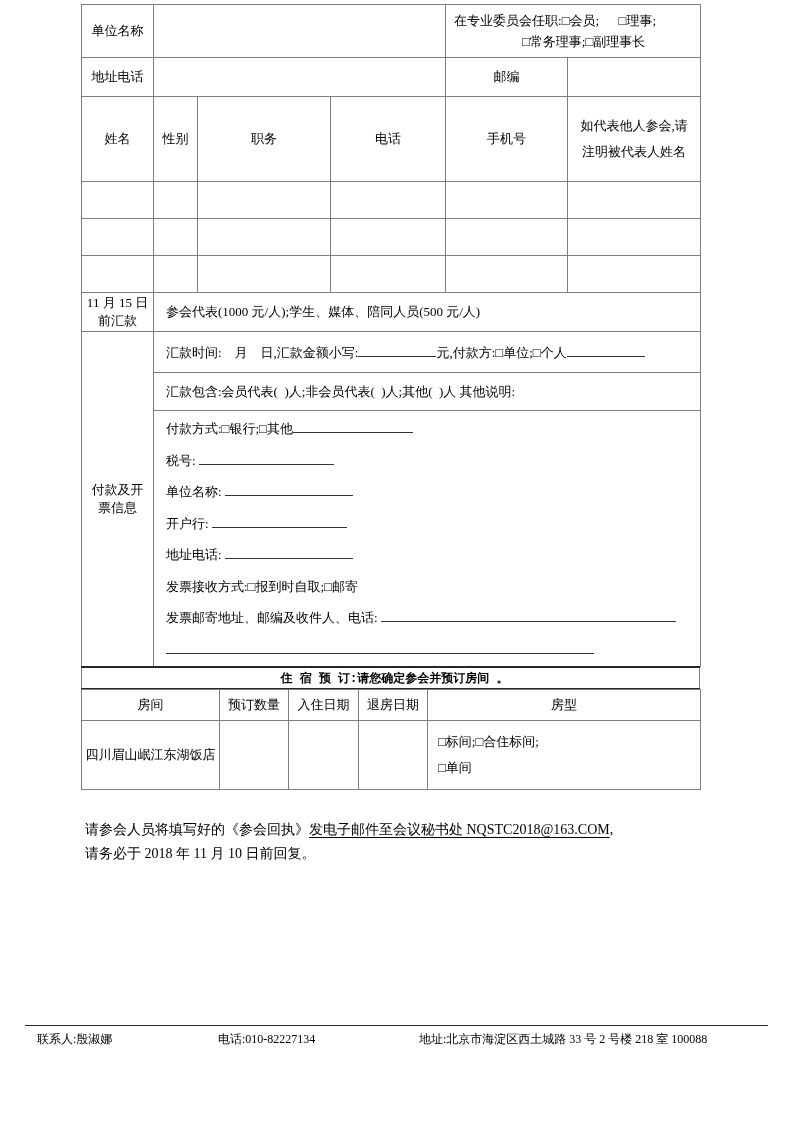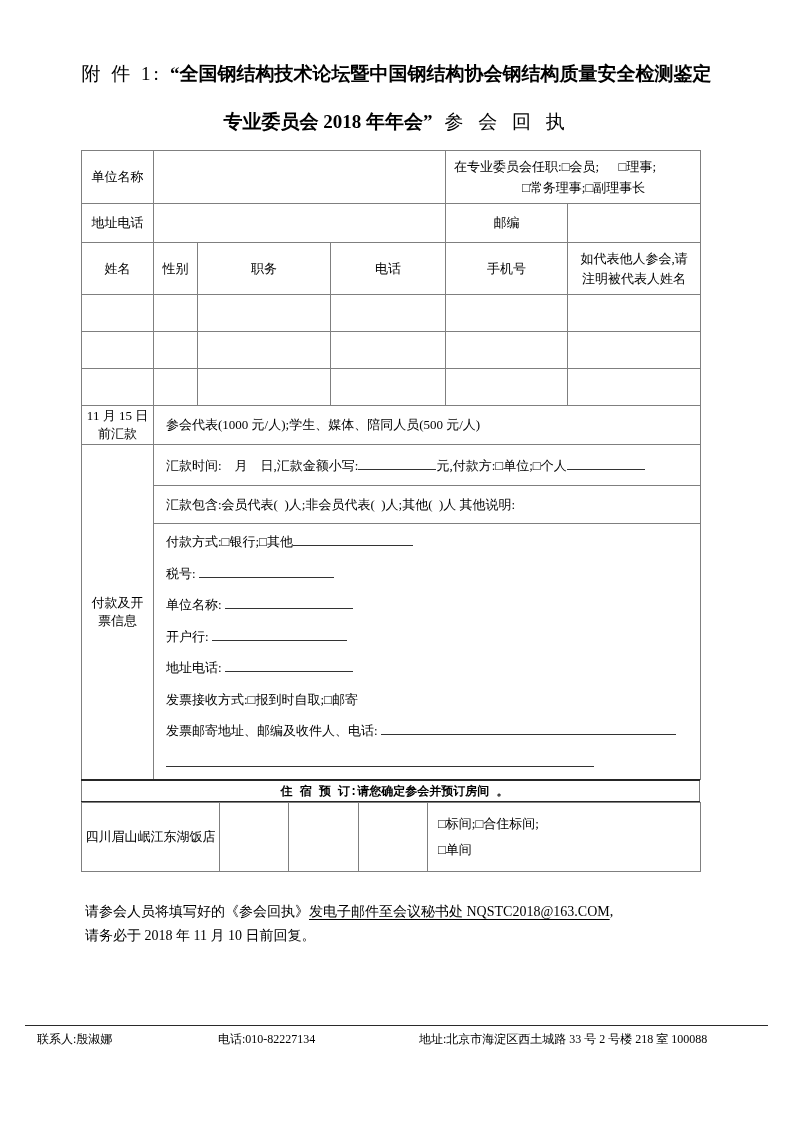--- a/index.html
+++ b/index.html
@@ -28,21 +28,21 @@
   .pl { text-align:left; padding-left:12px; }
   .pre { white-space:pre-wrap; }
 
   tr.h48 td { height:48px; } tr.h38 td { height:38px; }
   tr.h47 td { height:47px; } tr.h36 td { height:36px; }
   tr.h40 td { height:40px; } tr.h37 td { height:37px; }
   tr.h30 td { height:30px; } tr.h60 td { height:60px; }
 
   .pos-cell { text-align:left; padding:2px 4px 2px 8px; line-height:21px; font-size:13px; }
   .pos2 { padding-left:68px; }
-  .wrap2 { line-height:20px; padding:2px 6px; }
+  .wrap2 { line-height:26px; padding:16px 6px; }
 
   .big-cell { vertical-align:top; padding:2px 14px 0 12px; }
   .pline { height:31.5px; line-height:31.5px; white-space:nowrap; }
 
   .blank {
     display:inline-block; height:14px;
     border-bottom:1px solid #333; vertical-align:baseline;
   }
   .w78  { width:78px; }  .w120 { width:120px; }
   .w135 { width:135px; } .w128 { width:128px; }
@@ -67,28 +67,20 @@
   .footer-hr { position:absolute; top:1025px; left:25px; width:743px; border-top:1px solid #2a2a2a; }
   .footer { position:absolute; top:1031px; left:0; width:793px; height:18px; font-size:12px; }
   .footer span { position:absolute; top:0; white-space:nowrap;text-align:right; }
   .f1 { left:37px; } .f2 { left:218px; } .f3 { left:419px; }
 </style>
 </head>
 <body>
 
 <div class="page">
 
-  <div class="doc-title">
-    <div class="t-line">
-      <span class="t-prefix">附 件 1:</span><span class="t-bold">“全国钢结构技术论坛暨中国钢结构协会钢结构质量安全检测鉴定</span>
-    </div>
-    <div class="t-line">
-      <span class="t-bold">专业委员会 2018 年年会”</span><span class="t-suffix">参 会 回 执</span>
-    </div>
-  </div>
 
   <div class="content">
 
     <table class="t1">
       <colgroup>
         <col style="width:72px">
           <col style="width:44px">
           <col style="width:133px">
         <col style="width:115px">
           <col style="width:122px">
@@ -185,20 +177,27 @@
 
     <table class="t3">
       <colgroup>
         <col style="width:138px">
           <col style="width:69px">
           <col style="width:70px">
         <col style="width:69px">
           <col style="width:273px">
       </colgroup>
       <tbody>
+          <tr class="h30">
+        <td class="c">房间</td>
+        <td class="c">预订数量</td>
+        <td class="c">入住日期</td>
+        <td class="c">退房日期</td>
+        <td class="c">房型</td>
+      </tr>
       <tr class="h60">
         <td class="c">四川眉山岷江东湖饭店</td>
         <td></td>
         <td></td>
         <td></td>
         <td class="room-cell">
           <div>□标间;□合住标间;</div>
           <div>□单间</div>
         </td>
       </tr>

